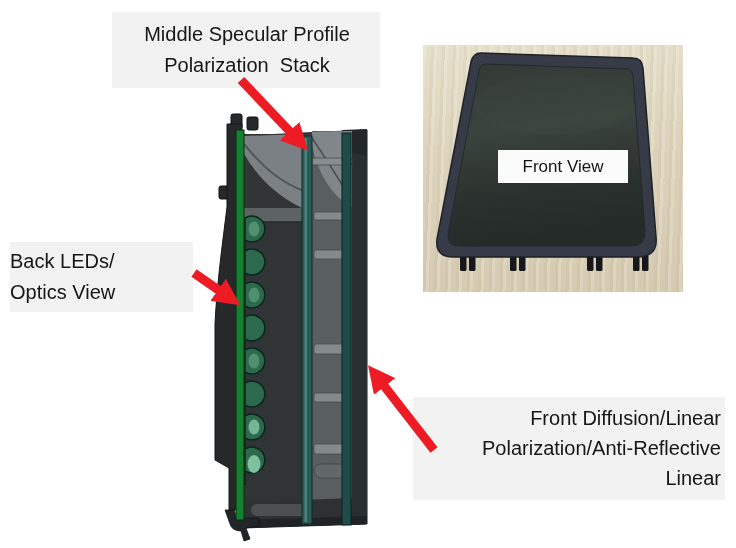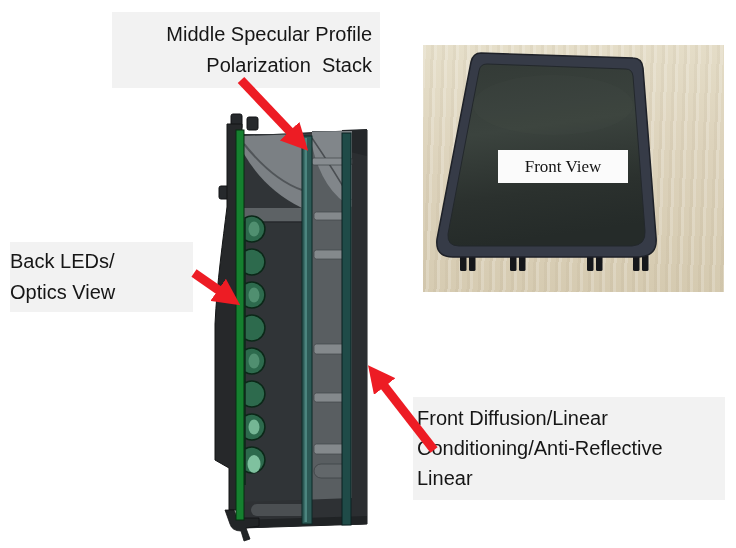--- a/index.html
+++ b/index.html
@@ -5,30 +5,29 @@
   html,body{margin:0;padding:0;background:#fff;}
   .stage{
     position:relative;width:736px;height:548px;background:#ffffff;overflow:hidden;
     font-family:"Liberation Sans", sans-serif;color:#1a1a1a;
   }
   .callout{
     position:absolute;background:#f2f2f2;box-sizing:border-box;
     font-size:20px;color:#161616;
   }
   .callout-line{white-space:pre-wrap;}
-  .callout.middle{left:112px;top:12px;width:268px;height:76px;padding:7px 8px 0 10px;text-align:right;line-height:31px;}
+  .callout.middle{left:112px;top:12px;width:268px;height:76px;padding:7px 8px 0 10px;text-align:center;line-height:31px;}
   .callout.back{left:10px;top:242px;width:183px;height:70px;padding:4px 0 0 0;line-height:31px;}
-  .callout.front{left:413px;top:397px;width:312px;height:103px;padding:6px 4px 0 4px;text-align:left;line-height:30px;}
+  .callout.front{left:413px;top:397px;width:312px;height:103px;padding:6px 4px 0 4px;text-align:right;line-height:30px;}
   .arrow-svg{position:absolute;overflow:visible;}
   .photo{
-    position:absolute;left:423px;top:45px;width:301px;height:247px;
+    position:absolute;left:423px;top:45px;width:260px;height:247px;
     background:
       repeating-linear-gradient(92deg, rgba(255,255,255,0.18) 0 3px, rgba(0,0,0,0) 3px 8px, rgba(120,100,70,0.05) 8px 11px),
       linear-gradient(175deg,#e6dfca 0%,#ddd3bc 45%,#d5cab0 100%);
-    font-family: Liberation Serif, serif;
   }
   .photo svg{position:absolute;left:0;top:0;}
   .front-view-caption{
     position:absolute;left:75px;top:105px;width:130px;height:33px;
     background:#fbfbfb;color:#141414;font-size:17px;line-height:33px;text-align:center;
   }
   .cad{position:absolute;left:185px;top:112px;}
 </style>
 </head>
 <body>
@@ -142,21 +141,21 @@
     <div class="callout-line">Polarization  Stack</div>
   </div>
 
   <div class="callout back">
     <div class="callout-line">Back LEDs/</div>
     <div class="callout-line">Optics View</div>
   </div>
 
   <div class="callout front">
     <div class="callout-line">Front Diffusion/Linear</div>
-    <div class="callout-line">Conditioning/Anti-Reflective</div>
+    <div class="callout-line">Polarization/Anti-Reflective</div>
     <div class="callout-line">Linear</div>
   </div>
 
   <svg class="arrow-svg" style="left:225px;top:70px;" width="100" height="95">
     <defs>
       <marker id="ah1" viewBox="0 0 3 3" refX="1.2" refY="1.5" markerWidth="3" markerHeight="3" orient="auto">
         <path d="M0,0 L3,1.5 L0,3 Z" fill="#ed1c24"></path>
       </marker>
     </defs>
     <line x1="16" y1="10" x2="72" y2="69" stroke="#ed1c24" stroke-width="9" marker-end="url(#ah1)"></line>

